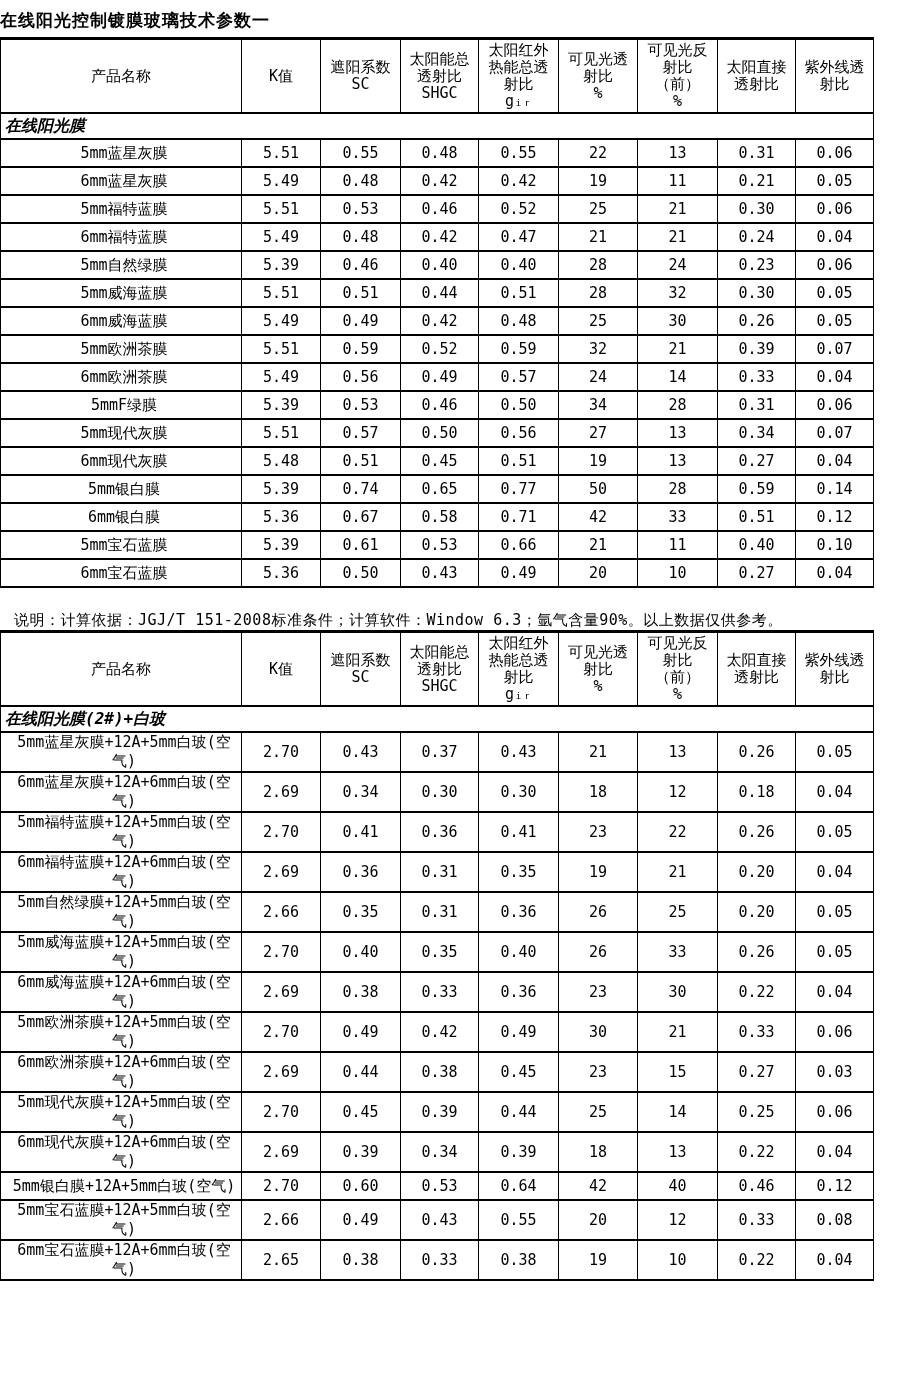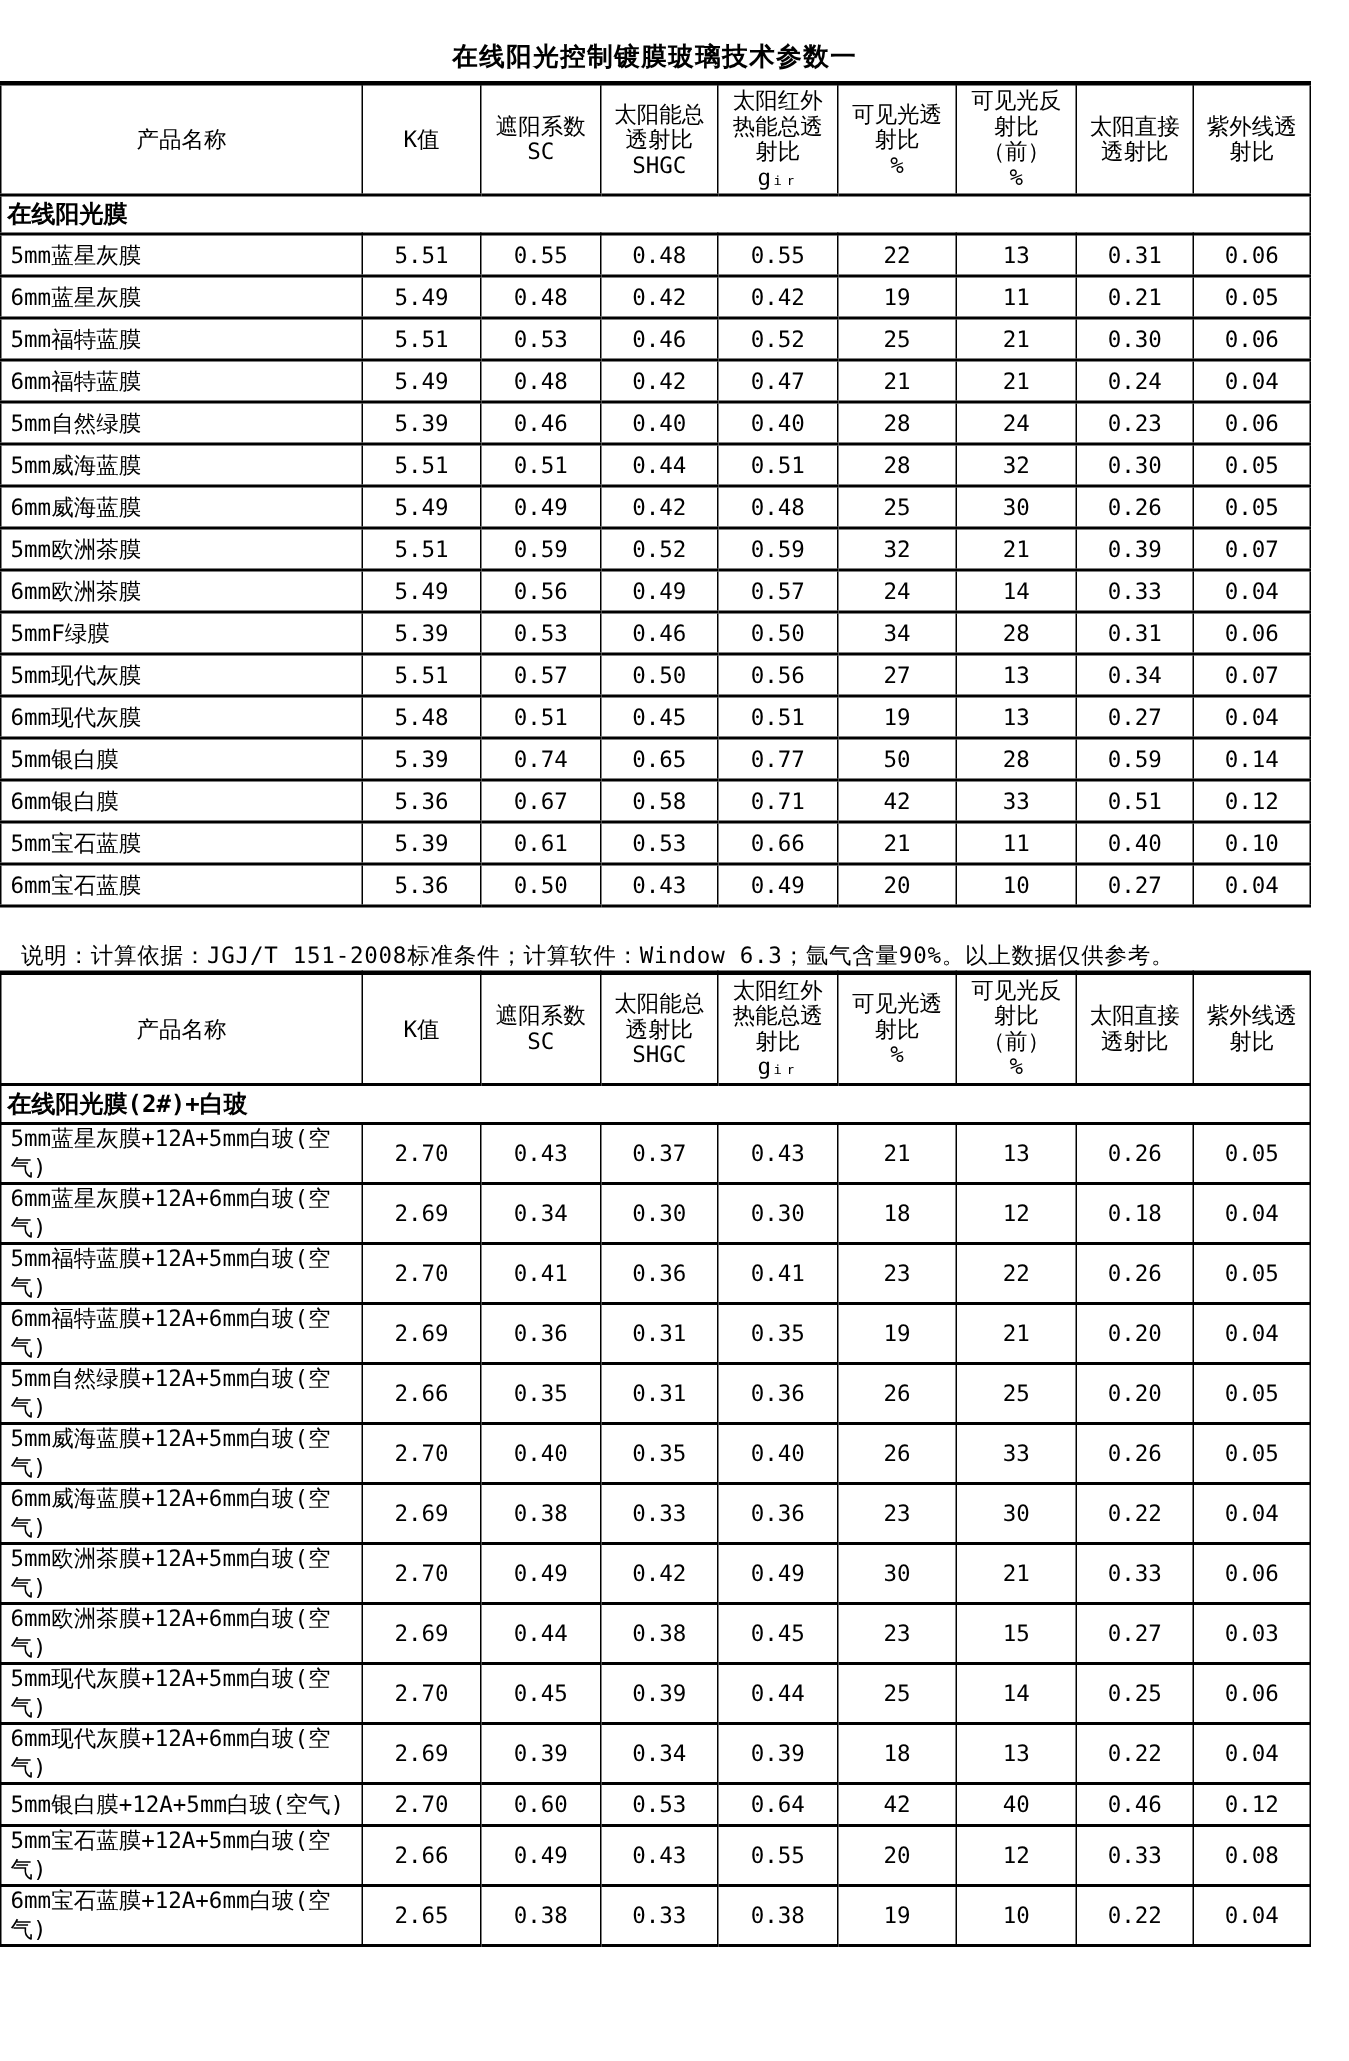--- a/index.html
+++ b/index.html
@@ -8,22 +8,21 @@
     background: #ffffff;
     color: #000000;
     font-family: "DejaVu Sans Mono", "DejaVu Sans", monospace;
   }
   .doc {
     width: 899px;
     background: #ffffff;
   }
   .title {
     width: 873px;
-    margin: 26px 0 5px 0;
-    text-align: center;
+    margin: 9px 0 5px 0;
     font-size: 17px;
     font-weight: 700;
     letter-spacing: 1px;
   }
   .sec2 .title { margin-top: 33px; }
   table {
     width: 873px;
     table-layout: fixed;
     border-collapse: collapse;
     border-top: 3px solid #000;
@@ -53,27 +52,28 @@
     text-align: center;
     vertical-align: middle;
     padding: 2px 0;
   }
   tr.group-row td {
     height: 26px;
     text-align: left;
     font-weight: 700;
     font-size: 16px;
     padding: 0 0 0 4px;
+    font-style: italic;
   }
   td {
     height: 28px;
     font-size: 15px;
     vertical-align: middle;
   }
-  td.cell-name { text-align: left; padding: 0 0 0 6px; }
+  td.cell-name { text-align: center; padding: 0 0 0 6px; }
   td.cell-num  { text-align: center; }
   p.note {
     font-size: 15px;
     margin: 23px 0 0 14px;
     letter-spacing: 0.5px;
   }
 </style>
 </head>
 <body>
 

